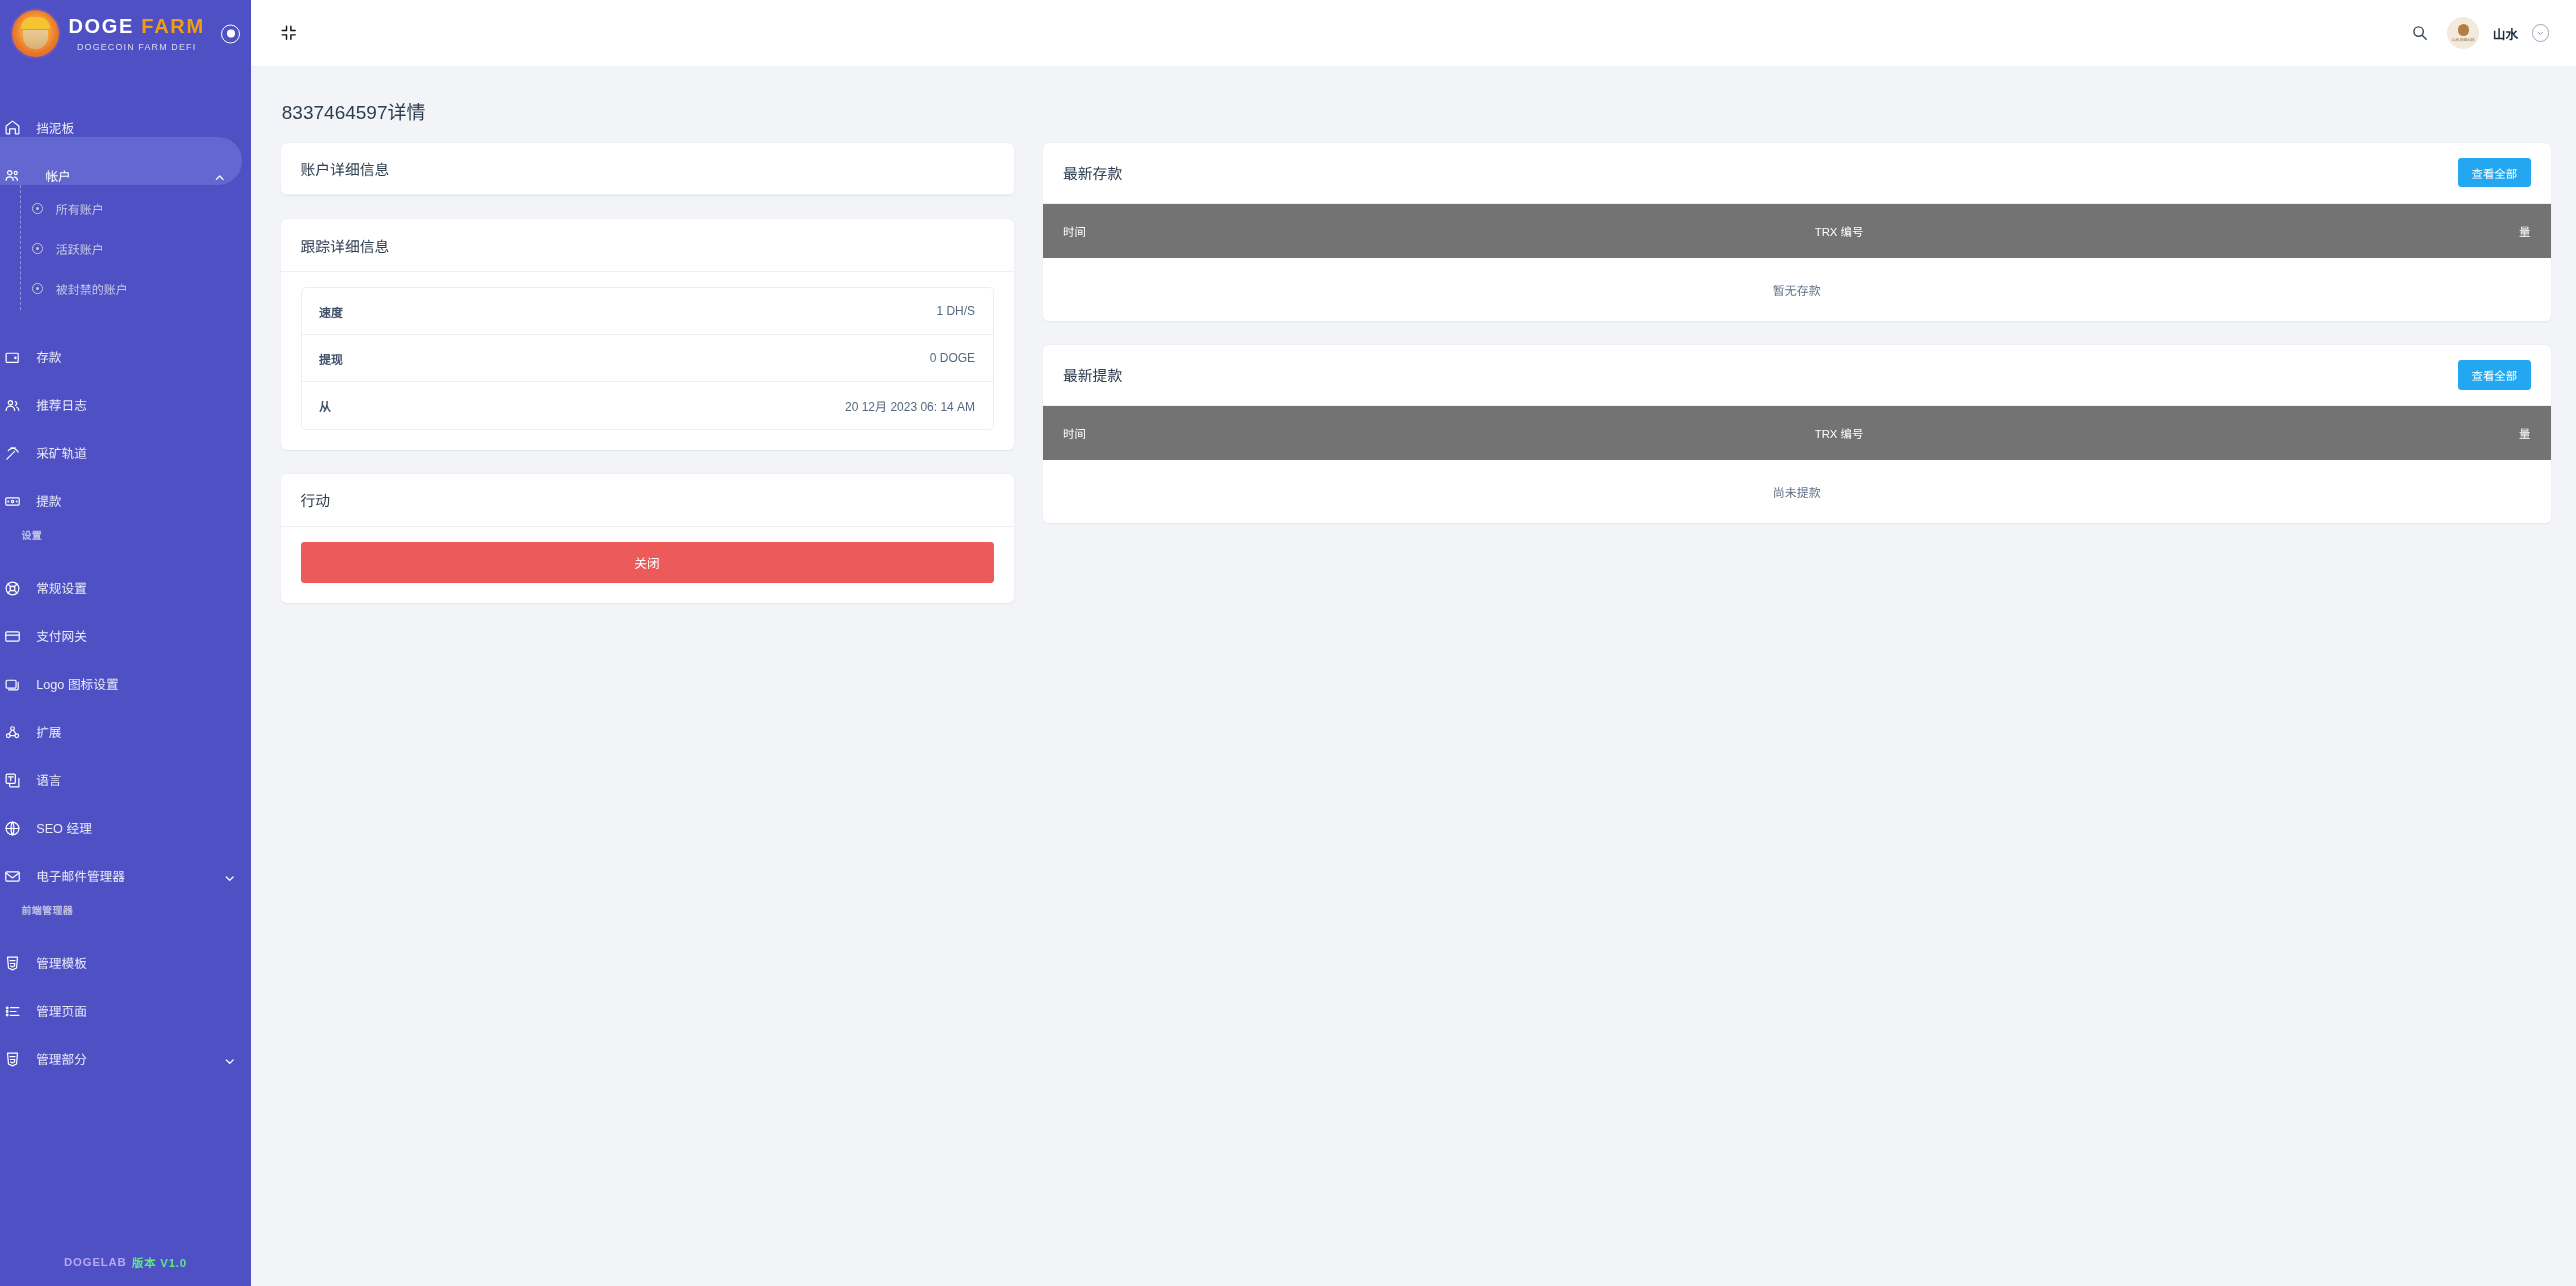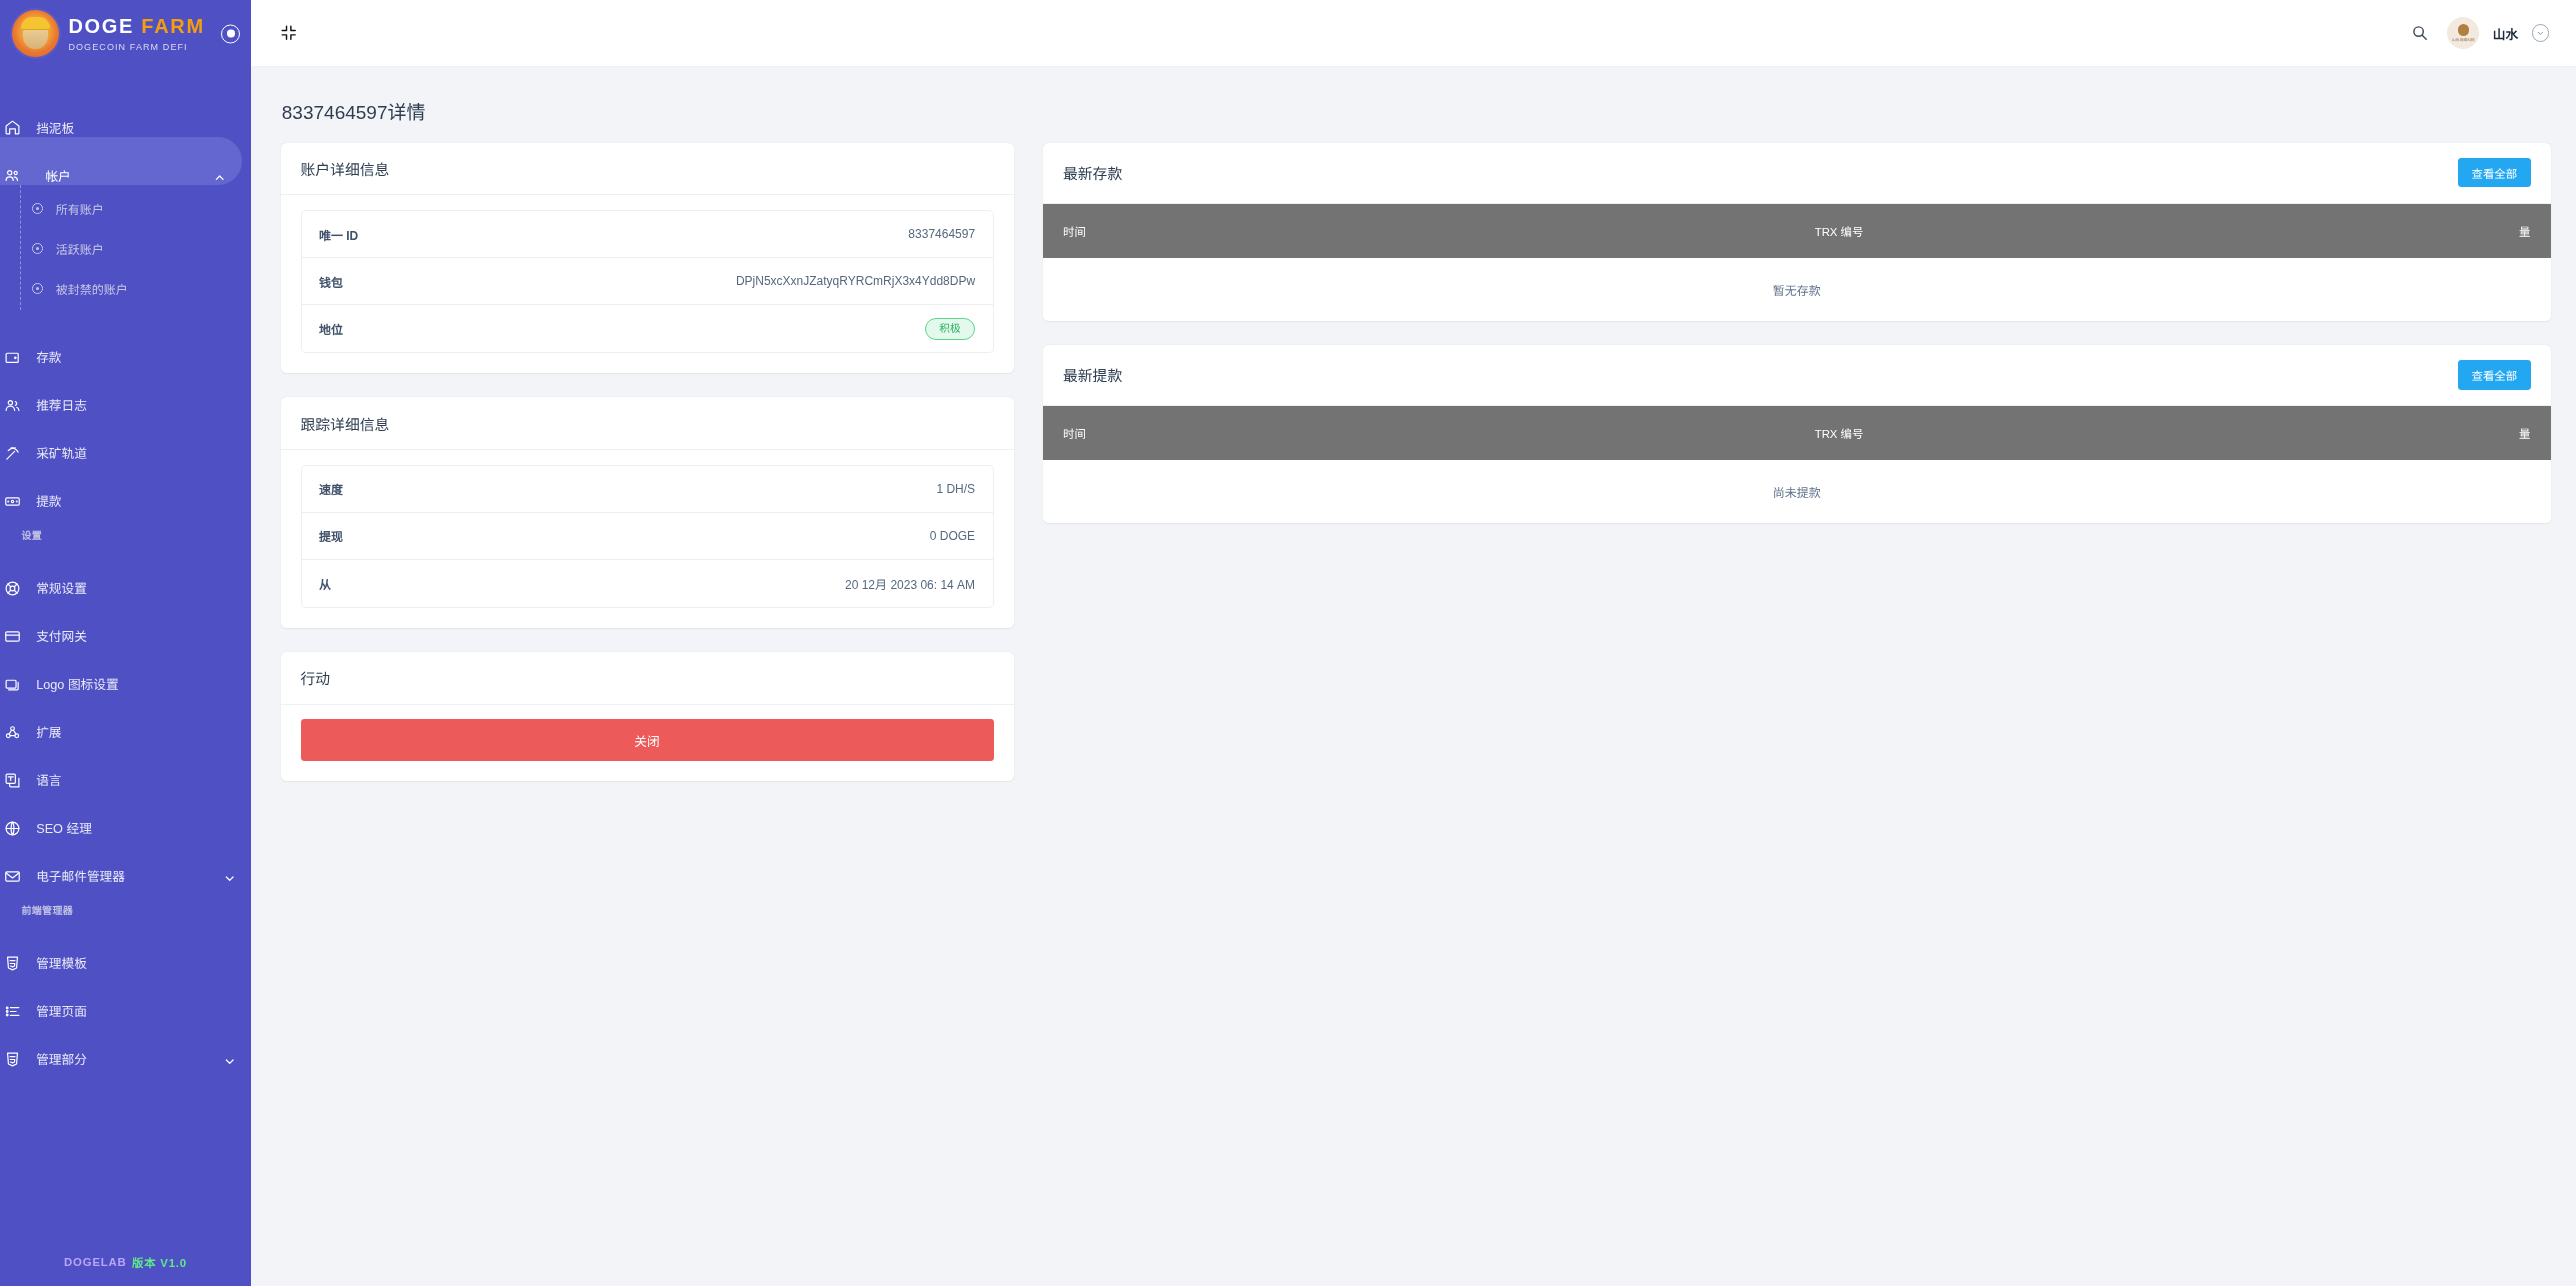--- a/index.html
+++ b/index.html
@@ -42,21 +42,21 @@
   }
   .brand-text { display: flex; flex-direction: column; justify-content: center; }
   .brand-title {
     font-size: 20px; font-weight: 700; letter-spacing: 1.7px;
     line-height: 1.05; white-space: nowrap;
   }
   .brand-title .w1 { color: #ffffff; }
   .brand-title .w2 { color: #f59e0b; }
   .brand-sub {
     font-size: 9px; color: #dcdcf2; letter-spacing: 1.1px;
-    margin-top: 5px; white-space: nowrap;
+    margin-top: 5px; white-space: nowrap; text-align: center;
   }
   .brand-toggle {
     position: absolute; right: 10.7px; top: 50%; transform: translateY(-50%);
     width: 19px; height: 19px; border-radius: 50%;
     border: 1.7px solid #ffffff; display: flex; align-items: center; justify-content: center;
     cursor: pointer;
   }
   .brand-toggle i { width: 7.4px; height: 7.4px; border-radius: 50%; background: #fff; display: block; }
 
   .nav { flex: 1; padding-top: 21.5px; overflow: hidden; }
@@ -465,36 +465,20 @@
     <main class="content">
       <h1 class="page-title">8337464597详情</h1>
 
       <div class="cols">
 
         <div class="col-left">
 
           <section class="card">
             <div class="card-head">
               <span class="card-title">账户详细信息</span>
-            </div>
-            <div class="card-body">
-              <div class="kv">
-                <div class="kv-row">
-                  <span class="kv-key">唯一 ID</span>
-                  <span class="kv-val">8337464597</span>
-                </div>
-                <div class="kv-row">
-                  <span class="kv-key">钱包</span>
-                  <span class="kv-val">DPjN5xcXxnJZatyqRYRCmRjX3x4Ydd8DPw</span>
-                </div>
-                <div class="kv-row">
-                  <span class="kv-key">地位</span>
-                  <span class="badge">积极</span>
-                </div>
-              </div>
             </div>
           </section>
 
           <section class="card">
             <div class="card-head">
               <span class="card-title">跟踪详细信息</span>
             </div>
             <div class="card-body">
               <div class="kv">
                 <div class="kv-row">

